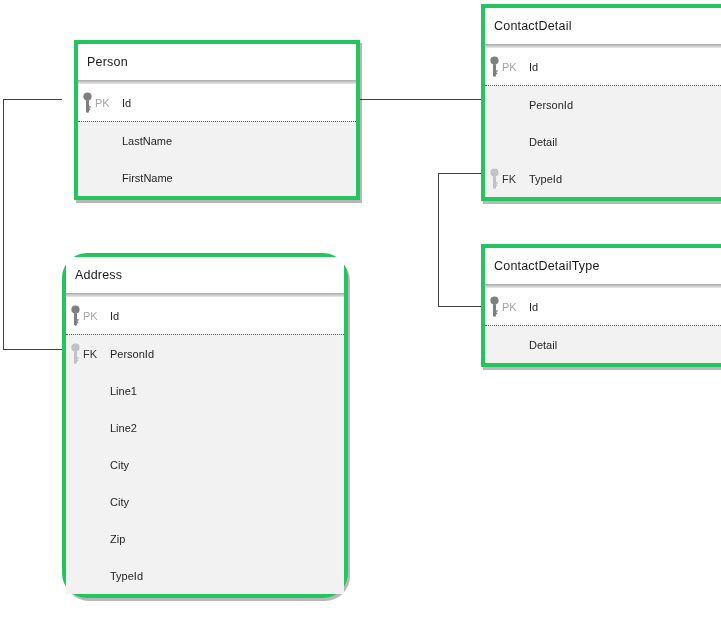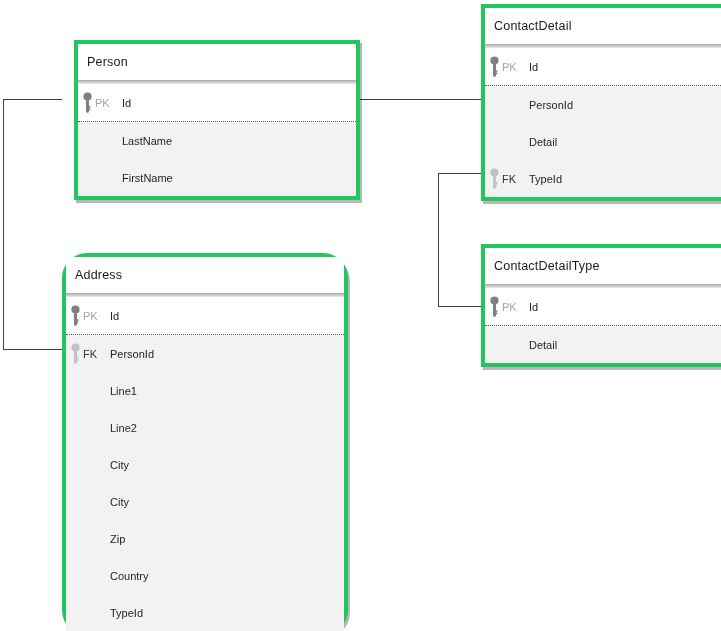--- a/index.html
+++ b/index.html
@@ -170,24 +170,20 @@
         <div class="row">
           <span class="keywrap"></span>
           <span class="colname">City</span>
         </div>
         <div class="row">
           <span class="keywrap"></span>
           <span class="colname">Zip</span>
         </div>
         <div class="row">
           <span class="keywrap"></span>
-          <span class="colname">Country</span>
-        </div>
-        <div class="row">
-          <span class="keywrap"></span>
           <span class="colname">TypeId</span>
         </div>
       </div>
   </div>
 
   <div class="tbl tbl-contact-detail-type">
     <div class="tbl-header">
       <span>ContactDetailType</span>
     </div>
     <div class="hdr-band"></div>

